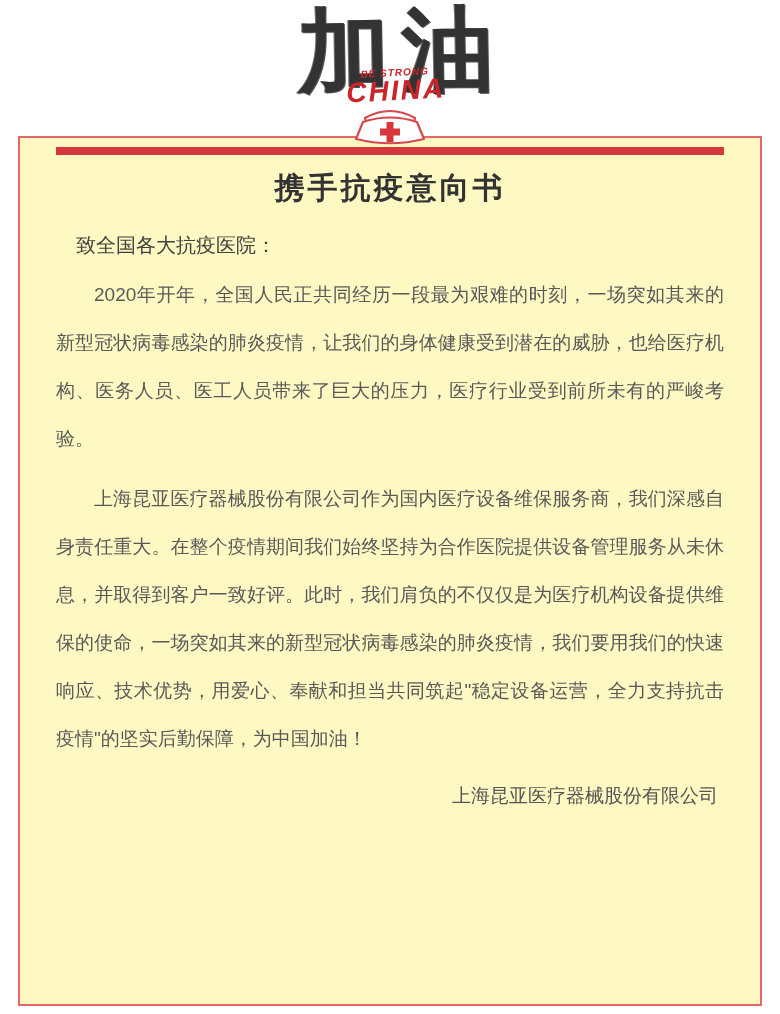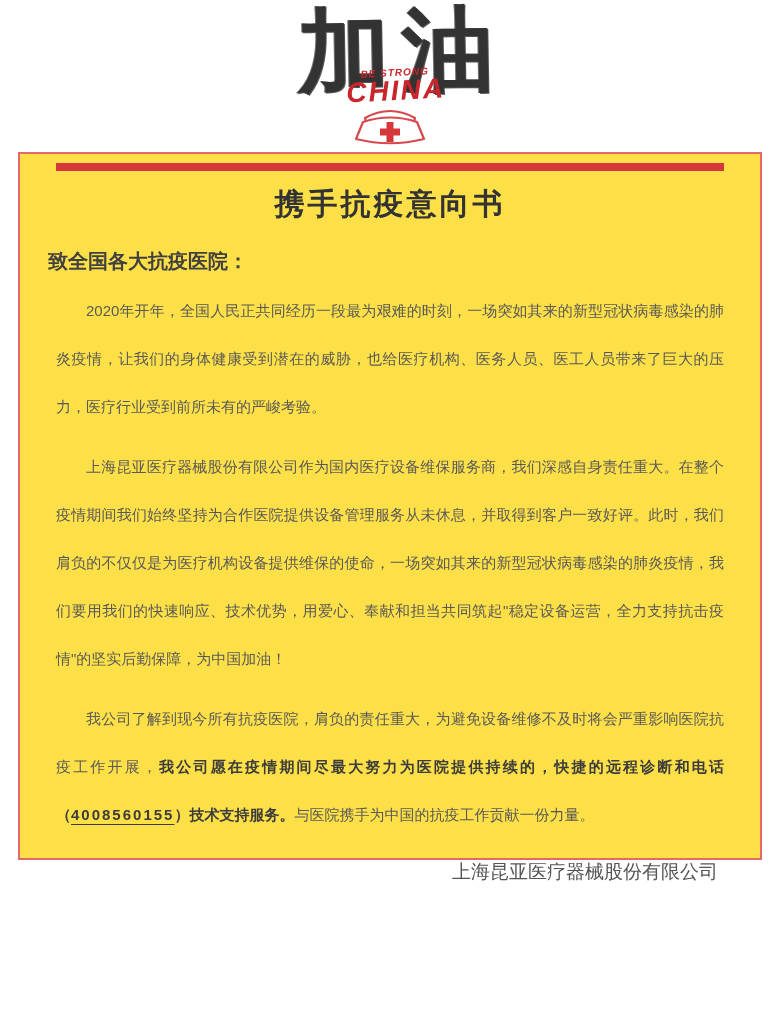--- a/index.html
+++ b/index.html
@@ -18,37 +18,37 @@
   .tagline{
     position:absolute;left:334px;top:68px;color:#c9252b;font-weight:bold;
     font-style:italic;text-align:center;transform:rotate(-3deg);z-index:2;
   }
   .tagline .tag1{font-size:10px;letter-spacing:1px;line-height:10px;}
   .tagline .tag2{font-size:28px;letter-spacing:2px;line-height:26px;}
   
   .cap-wrap{position:absolute;left:336px;top:101px;width:108px;height:48px;z-index:3;}
   
   .letter-box{
-    position:absolute;left:18px;top:152px;width:744px;height:708px;
-    box-sizing:border-box;border:2px solid #e66868;background:#fde047;z-index:1;
+    position:absolute;left:18px;top:136px;width:744px;height:870px;
+    box-sizing:border-box;border:2px solid #e66868;background:#fef9c3;z-index:1;
   }
   .red-bar{height:8px;background:#d6373c;margin:9px 36px 0 36px;}
   .title{
     margin:14px 0 0 0;text-align:center;font-size:30px;font-weight:bold;
     color:#333333;line-height:38px;letter-spacing:3px;
   }
   .subtitle{
     margin:8px 0 0 0;text-align:center;font-size:19px;font-weight:bold;
     color:#ea3a56;letter-spacing:2px;line-height:24px;
   }
   .salutation{
-    margin:24px 36px 0 28px;font-size:20px;font-weight:bold;color:#404040;line-height:28px;
+    margin:24px 36px 0 56px;font-size:20px;font-weight:normal;color:#404040;line-height:28px;
   }
   p.body{
-    margin:12px 36px 0 36px;font-size:15px;line-height:48px;color:#595959;
+    margin:12px 36px 0 36px;font-size:19px;line-height:48px;color:#595959;
     text-align:justify;text-indent:2em;
   }
   p.body strong{color:#3c3c3c;font-weight:bold;}
   .phone{
     text-decoration:underline;text-underline-offset:4px;letter-spacing:2px;cursor:pointer;
   }
   .sig-company{
     margin:14px 42px 0 0;text-align:right;font-size:19px;color:#555555;line-height:38px;
   }
 </style>
@@ -76,17 +76,16 @@
   <div class="red-bar"></div>
 
   <h1 class="title">携手抗疫意向书</h1>
 
   <div class="salutation">致全国各大抗疫医院：</div>
 
   <p class="body">2020年开年，全国人民正共同经历一段最为艰难的时刻，一场突如其来的新型冠状病毒感染的肺炎疫情，让我们的身体健康受到潜在的威胁，也给医疗机构、医务人员、医工人员带来了巨大的压力，医疗行业受到前所未有的严峻考验。</p>
 
   <p class="body">上海昆亚医疗器械股份有限公司作为国内医疗设备维保服务商，我们深感自身责任重大。在整个疫情期间我们始终坚持为合作医院提供设备管理服务从未休息，并取得到客户一致好评。此时，我们肩负的不仅仅是为医疗机构设备提供维保的使命，一场突如其来的新型冠状病毒感染的肺炎疫情，我们要用我们的快速响应、技术优势，用爱心、奉献和担当共同筑起"稳定设备运营，全力支持抗击疫情"的坚实后勤保障，为中国加油！</p>
 
-  <p class="body"><span>我公司了解到现今所有抗疫医院，肩负的责任重大，为避免设备维修不及时将会严重影响医院抗疫工作开展，</span><strong>我公司愿在疫情期间尽最大努力为医院提供持续的，快捷的远程诊断和电话（</strong><strong class="phone">4008560155</strong><strong>）技术支持服务。</strong><span>与医院携手为中国的抗疫工作贡献一份力量。</span></p>
 
   <div class="sig-company">上海昆亚医疗器械股份有限公司</div>
 
 </div>
 
 </body></html>

